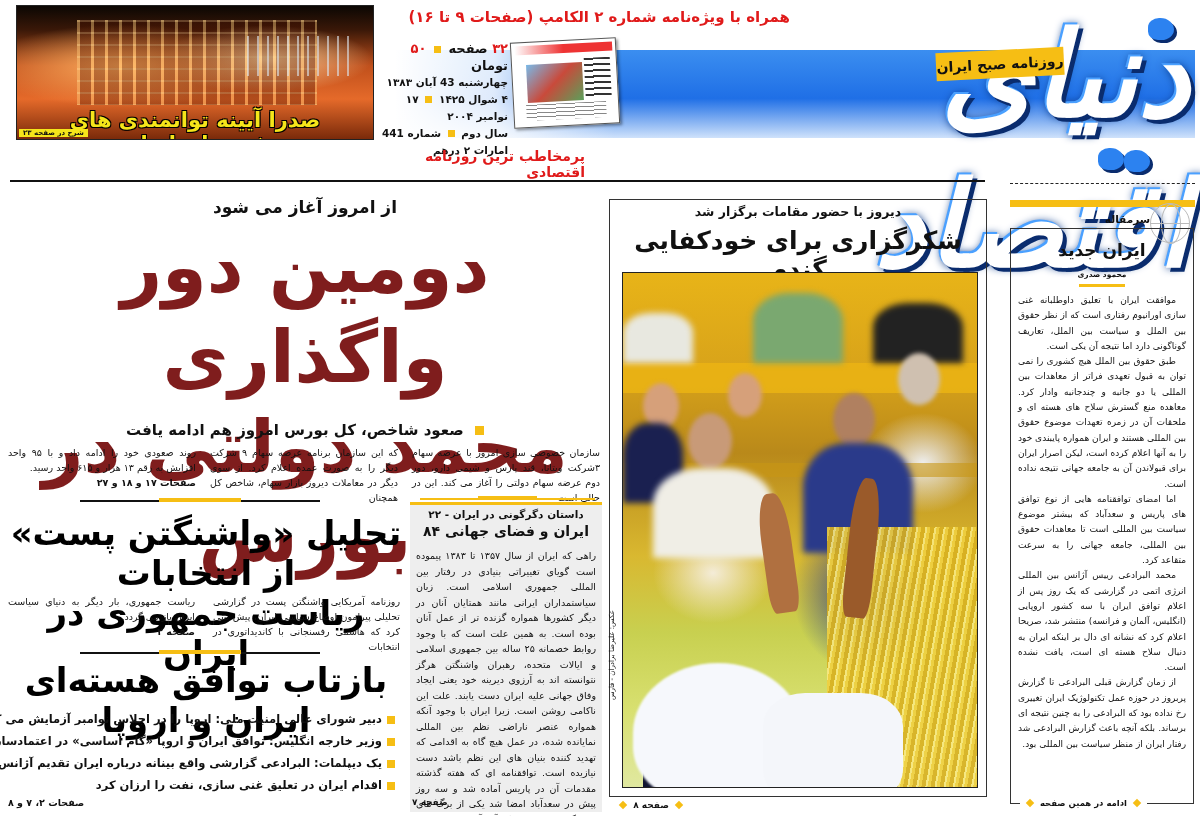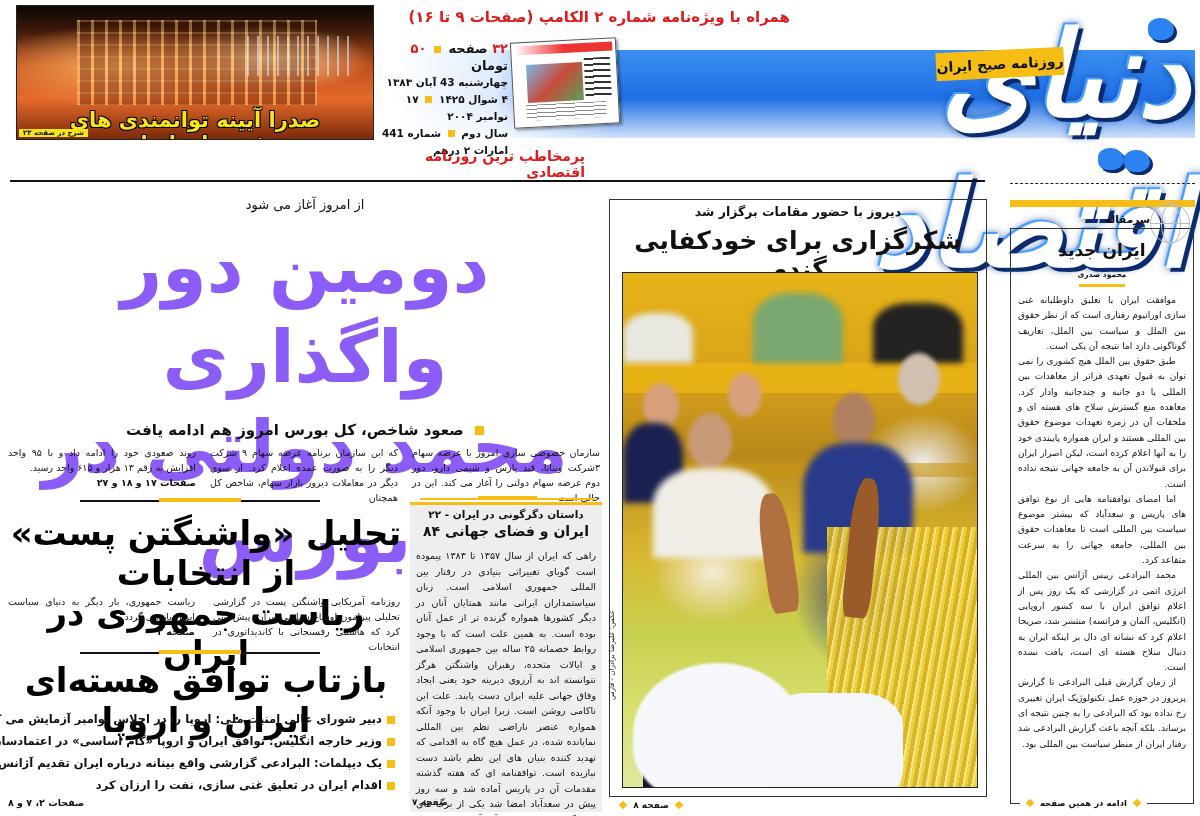--- a/index.html
+++ b/index.html
@@ -93,24 +93,24 @@
   .promo-ref {
     position: absolute; left: 2px; bottom: 2px; background: #f5e51a; color: #111;
     font-size: 7px; font-weight: bold; padding: 0 4px; direction: rtl;
   }
 
   .rule-top { position: absolute; left: 10px; top: 180px; width: 975px; height: 2px; background: #111; }
   .rule-side { position: absolute; left: 1010px; top: 183px; width: 185px; height: 1px; border-top: 1px dashed #222; }
 
   
   .kicker { position: absolute; left: 10px; top: 197px; width: 590px; text-align: center; direction: rtl;
-    font-size: 13px; font-weight: normal; }
+    font-size: 17px; font-weight: bold; }
   .mega {
     position: absolute; left: 10px; top: 222px; width: 590px; direction: rtl; text-align: center;
-    font-size: 72px; font-weight: bold; line-height: 90px; letter-spacing: -1px; color: #8b5cf6;
+    font-size: 72px; font-weight: bold; line-height: 90px; letter-spacing: -1px; color: #7f1d1d;
   }
   .subhead { position: absolute; left: 10px; top: 421px; width: 590px; direction: rtl; text-align: center;
     font-size: 15px; font-weight: bold; }
   .subhead .sq { display: inline-block; width: 9px; height: 9px; background: #f6be14; margin-left: 6px; }
   .cols3 { position: absolute; left: 8px; top: 445px; width: 592px; height: 50px; direction: rtl;
     display: flex; gap: 14px; font-size: 9.5px; line-height: 15px; text-align: justify; }
   .cols3 > div { flex: 1; }
   .cols3 .pages { font-weight: bold; font-size: 9.5px; }
 
   .yrule { position: absolute; height: 2px; background: #111; }

